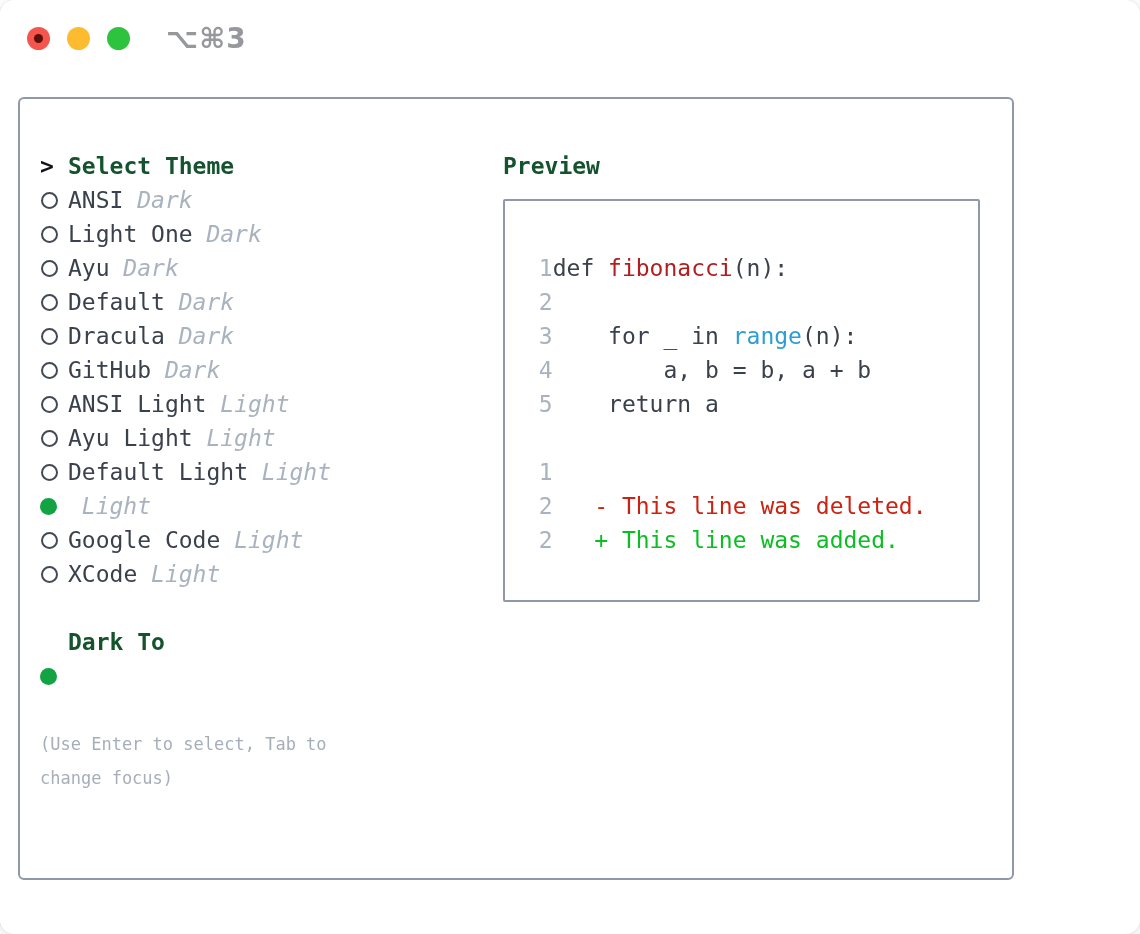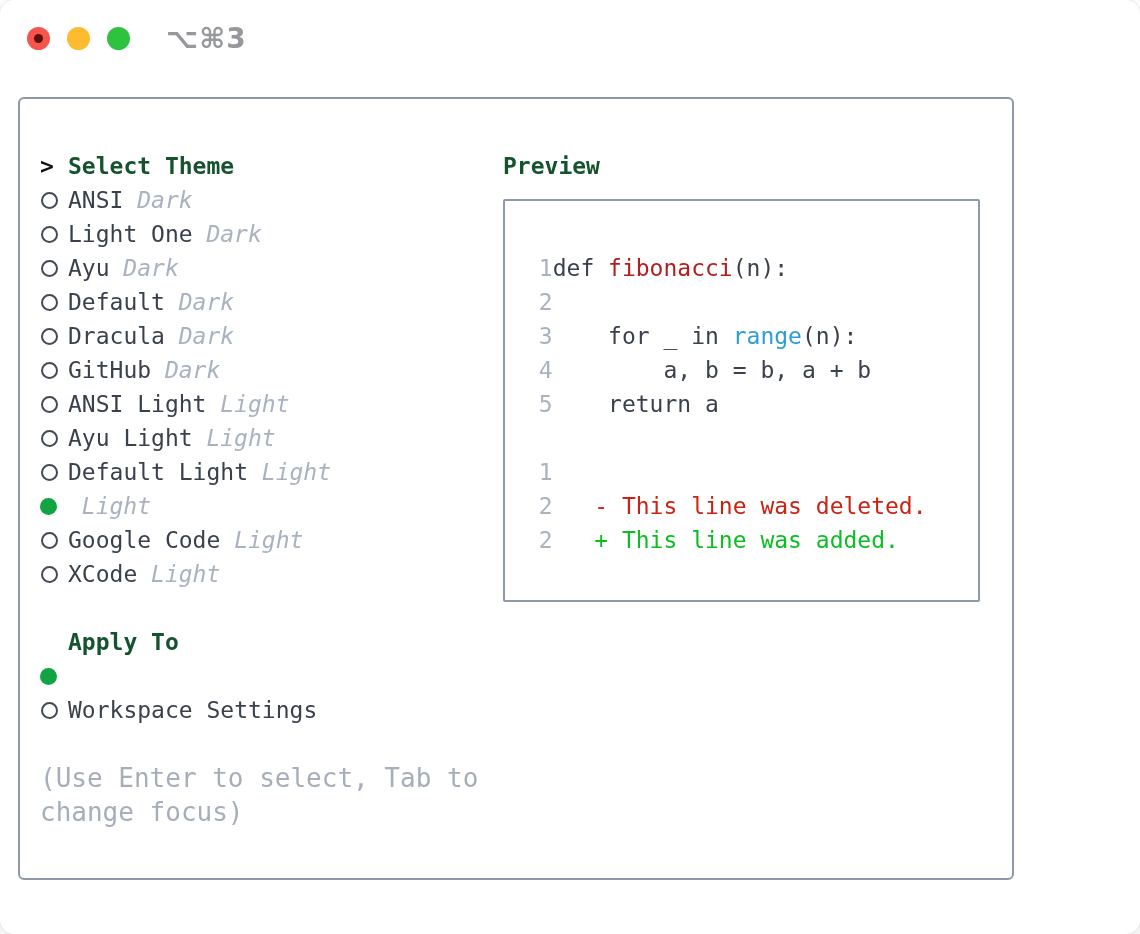--- a/index.html
+++ b/index.html
@@ -34,21 +34,21 @@
   .row{display:flex;align-items:center;height:34px;font-size:23px;white-space:pre;}
   .marker{width:28px;flex:none;display:flex;align-items:center;}
   .cursor{color:#101419;font-weight:bold;}
   .hdr{color:#14532d;font-weight:bold;}
   .radio{width:13px;height:13px;border-radius:50%;border:2px solid #434a55;margin-left:1px;box-sizing:content-box;}
   .radio.sel{width:17px;height:17px;border:none;background:#12a342;margin-left:0;}
   .theme-label{color:#3a414c;}
   .theme-label.sel{color:#12a342;}
   .theme-suffix{color:#a9b2bf;margin-left:0.60em;font-style:italic;}
   .gap{height:34px;}
-  .hint{margin-top:34px;color:#a6aeba;font-size:26px;line-height:34px;}
+  .hint{margin-top:34px;color:#a6aeba;font-size:17px;line-height:34px;}
   
   .preview-title-row{height:34px;display:flex;align-items:center;font-size:23px;}
   .preview-box{
     margin-top:16px;width:477px;height:403px;box-sizing:border-box;
     border:2px solid #8e98a8;border-radius:2px;
     padding:50px 18px 0 20px;overflow:hidden;background:#ffffff;
   }
   .code-line{display:flex;height:34px;align-items:center;font-size:23px;white-space:pre;}
   .line-num{width:2ch;flex:none;color:#a9b2bf;}
   .diff-block{margin-top:34px;}
@@ -94,26 +94,25 @@
           <div class="row"><span class="marker"><span class="radio"></span></span><span class="theme-label">Default Light</span><span class="theme-suffix">Light</span></div>
           <div class="row"><span class="marker"><span class="radio sel"></span></span><span class="theme-suffix">Light</span></div>
           <div class="row"><span class="marker"><span class="radio"></span></span><span class="theme-label">Google Code</span><span class="theme-suffix">Light</span></div>
           <div class="row"><span class="marker"><span class="radio"></span></span><span class="theme-label">XCode</span><span class="theme-suffix">Light</span></div>
         </div>
 
       <div class="gap"></div>
 
       <div class="row">
         <span class="marker"></span>
-        <span class="hdr">Apply To</span>
+        <span class="hdr">Dark To</span>
       </div>
 
       <div id="apply-list">
           <div class="row"><span class="marker"><span class="radio sel"></span></span></div>
-          <div class="row"><span class="marker"><span class="radio"></span></span><span class="theme-label">Workspace Settings</span></div>
         </div>
 
       <div class="hint">
         <div>(Use Enter to select, Tab to</div>
         <div>change focus)</div>
       </div>
     </div>
 
     <div class="right-col">
       <div class="preview-title-row">

